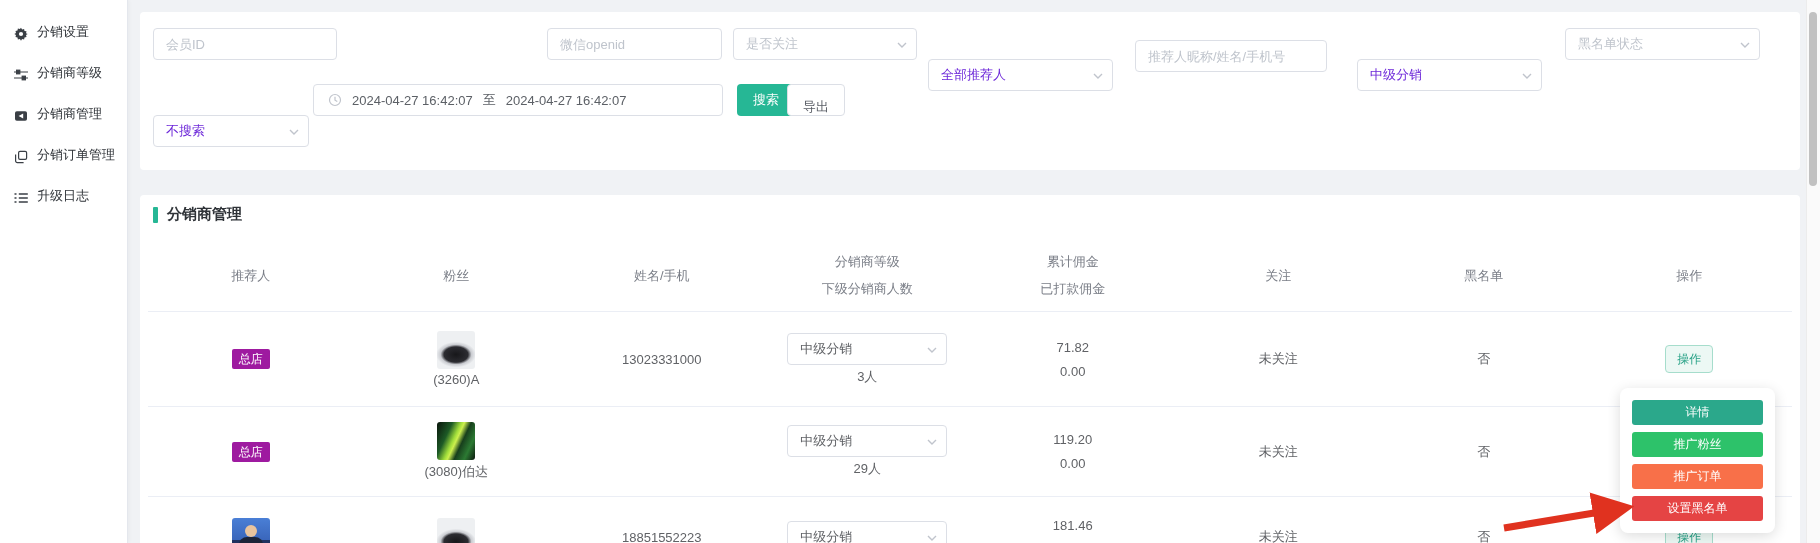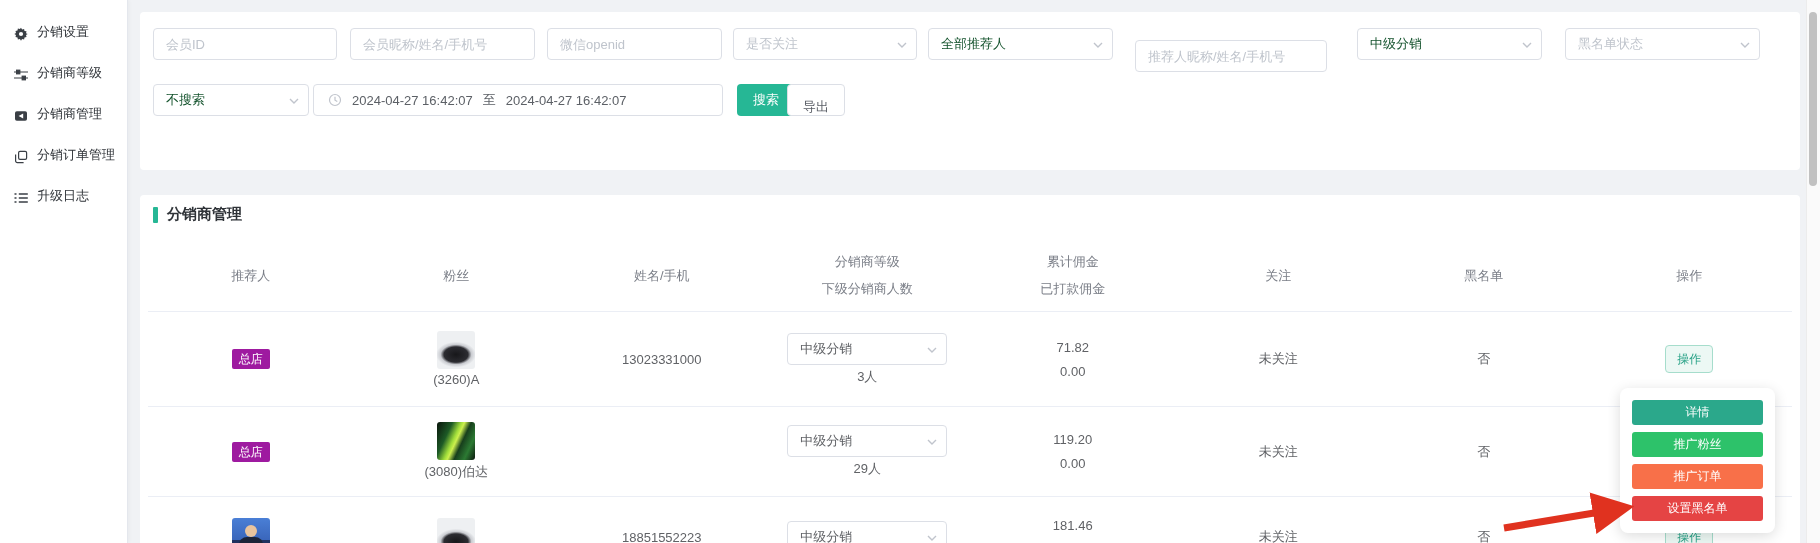--- a/index.html
+++ b/index.html
@@ -20,21 +20,21 @@
   .main-card   { left:140px; top:195px; width:1660px; height:360px; }
 
   
   .fbox { position:absolute; height:32px; border:1px solid #dcdfe6; border-radius:4px; background:#fff; }
   .fbox input { width:100%; height:100%; border:0; outline:none; background:transparent;
                 padding:0 12px; font-size:13px; color:#606266; font-family:inherit; }
   .fbox input::placeholder { color:#bfc4cc; }
   .sel { position:absolute; height:32px; border:1px solid #dcdfe6; border-radius:4px; background:#fff;
          font-size:13px; line-height:30px; padding:0 26px 0 12px; cursor:pointer; white-space:nowrap; }
   .sel .chev { position:absolute; right:9px; top:13px; }
-  .sel.ph { color:#bfc4cc; } .sel.val { color:#14532d; }
+  .sel.ph { color:#bfc4cc; } .sel.val { color:#6d28d9;margin-top:31px; }
   .datebox { position:absolute; height:32px; border:1px solid #dcdfe6; border-radius:4px; background:#fff;
              display:flex; align-items:center; gap:10px; padding:0 14px; font-size:13px; color:#5c6066; }
   .btn-search { position:absolute; height:32px; border:0; border-radius:4px; background:#26b795;
                 color:#fff; font-size:13px; padding:0 16px; cursor:pointer; font-family:inherit; }
   .btn-export { position:absolute; height:32px; border:1px solid #dcdfe6; border-radius:4px; background:#fff;
                 color:#5a5e66; font-size:13px; padding:13px 15px; cursor:pointer; font-family:inherit; }
 
   
   .sec-title { position:absolute; left:13px; top:10px; display:flex; align-items:center; gap:9px; }
   .sec-bar { width:5px; height:16px; background:#26b795; border-radius:1px; }
@@ -133,23 +133,20 @@
       </span>
       <span>升级日志</span>
     </div>
   </nav>
 
   <section class="card filter-card">
 
     <div class="fbox" style="left:13px; top:16px; width:184px;">
       <input type="text" placeholder="会员ID" style="">
     </div>
-    <div class="fbox" style="left:210px; top:16px; width:185px;">
-      <input type="text" placeholder="会员昵称/姓名/手机号" style="">
-    </div>
     <div class="fbox" style="left:407px; top:16px; width:175px;">
       <input type="text" placeholder="微信openid" style="">
     </div>
 
     <div class="sel ph" style="left:593px; top:16px; width:184px;">
       <span>是否关注</span>
       <span class="chev">
         <svg width="10" height="6" viewBox="0 0 10 6">
             <path d="M1 1l4 4 4-4" stroke="#c0c4cc" fill="none" stroke-width="1.4"></path>
           </svg>

